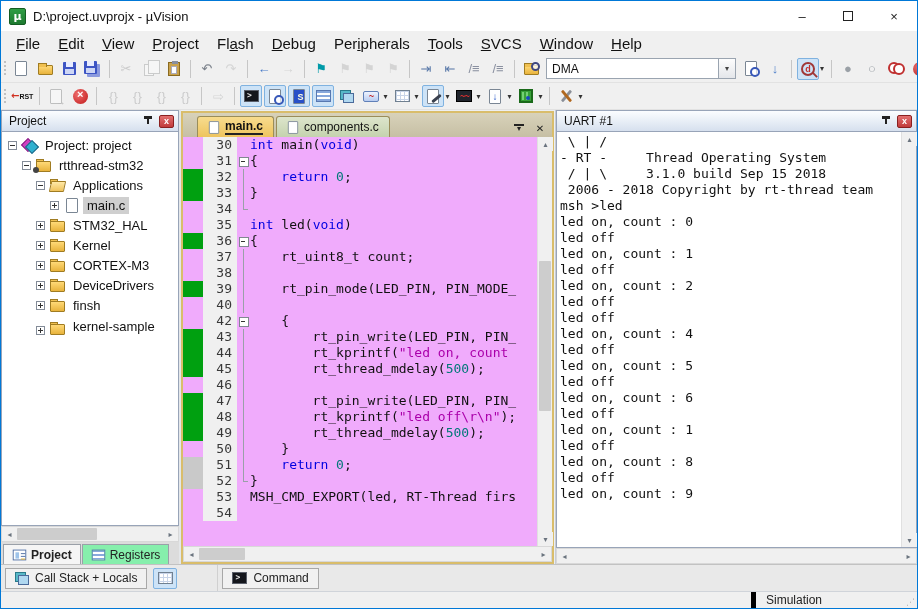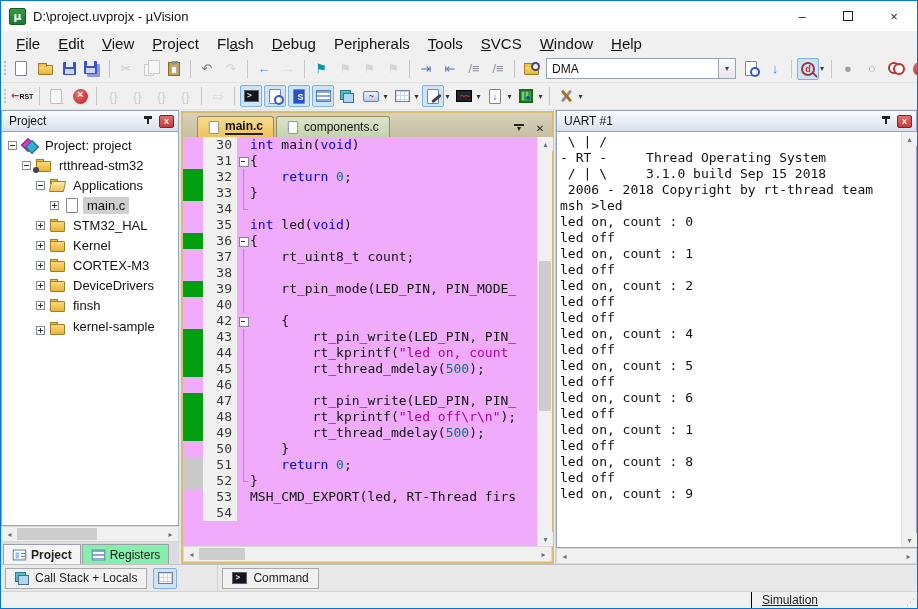--- a/index.html
+++ b/index.html
@@ -187,21 +187,21 @@
   .btab { height:21px; display:flex; align-items:center; gap:6px; padding:0 9px; margin-left:4px;
           font-size:12px; color:#222; border:1px solid #a8a8a8; background:#f1f1f1; }
   .btnbox { width:24px; height:21px; display:flex; align-items:center; justify-content:center;
             background:#cde3f7; border:1px solid #7fb2e0; border-radius:2px; margin-left:6px; }
   .cmdzone { flex:1; display:flex; align-items:center; border-left:1px solid #d0d0d0; height:100%; margin-left:40px; }
 
   
   .statusbar { height:17px; background:#f0f0f0; border-top:1px solid #d0d4da; display:flex; align-items:center;
                font-size:12px; color:#222; flex:0 0 auto; }
   .statusbar .sfill { flex:1; }
-  .scell { border-left:1px solid #000000; height:100%; display:flex; align-items:center; padding:0 10px; width:150px;text-decoration:underline; }
+  .scell { border-left:5px solid #000000; height:100%; display:flex; align-items:center; padding:0 10px; width:150px; }
   .grip { width:16px; height:100%; color:#aaa; font-size:9px; display:flex; align-items:flex-end; justify-content:flex-end; padding:0 2px 1px 0; }
 </style>
 </head>
 <body>
 
 <div id="win">
 
   <div class="titlebar">
     <div class="appicon">µ</div>
     <div class="title-text">D:\project.uvprojx - µVision</div>

